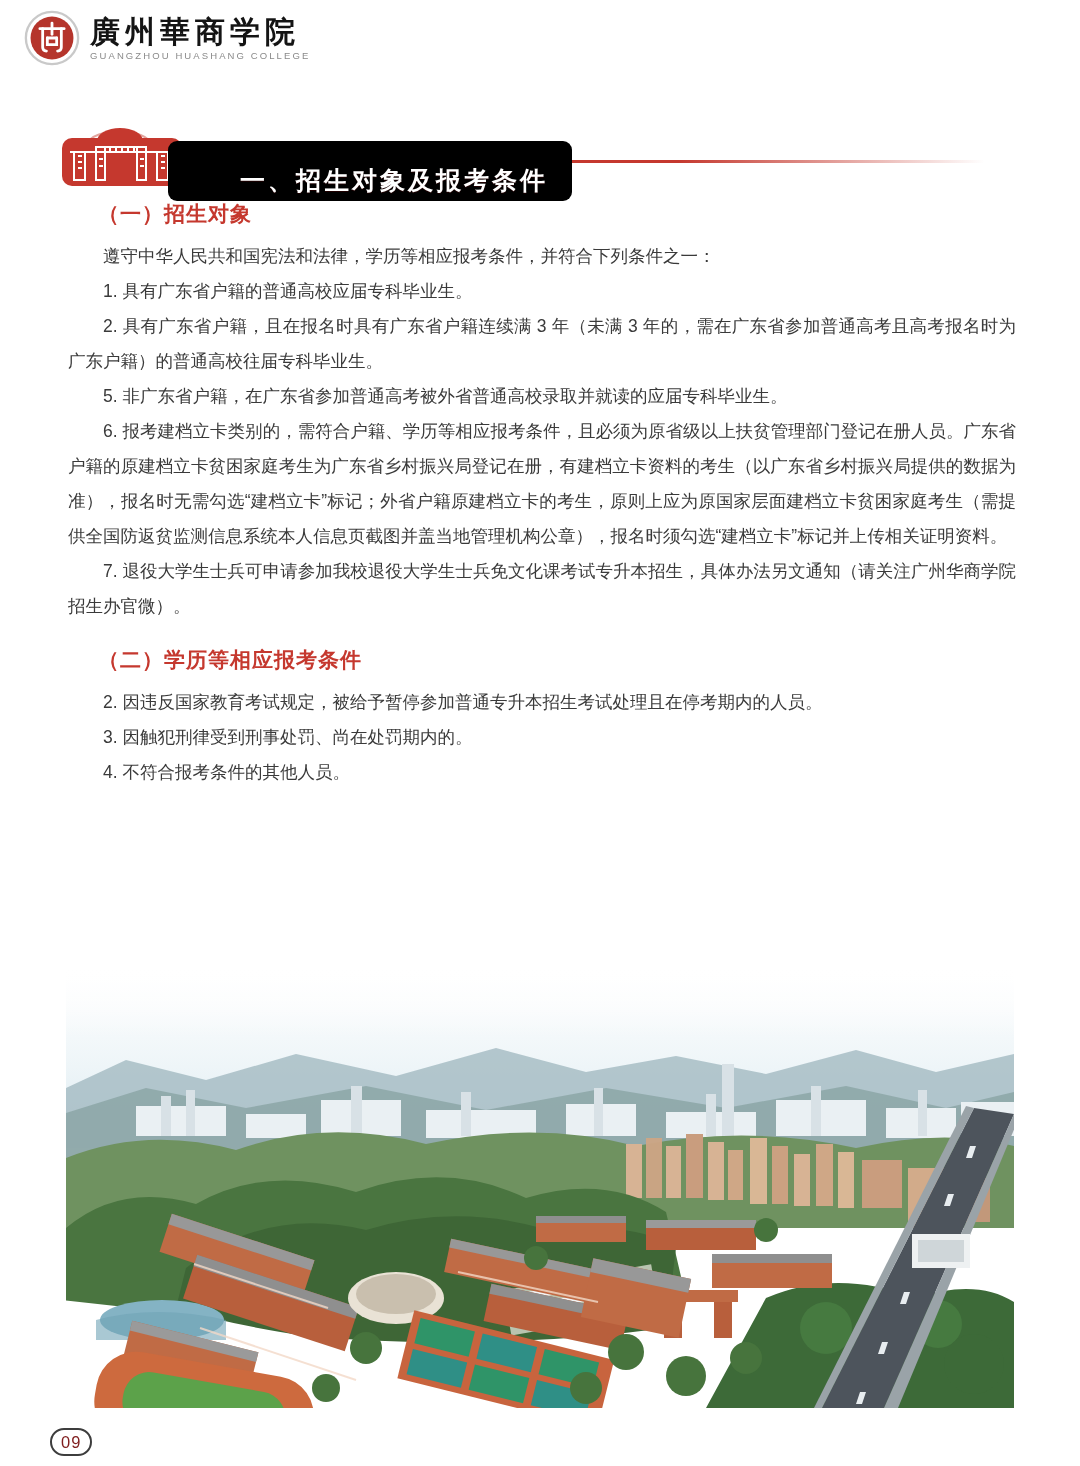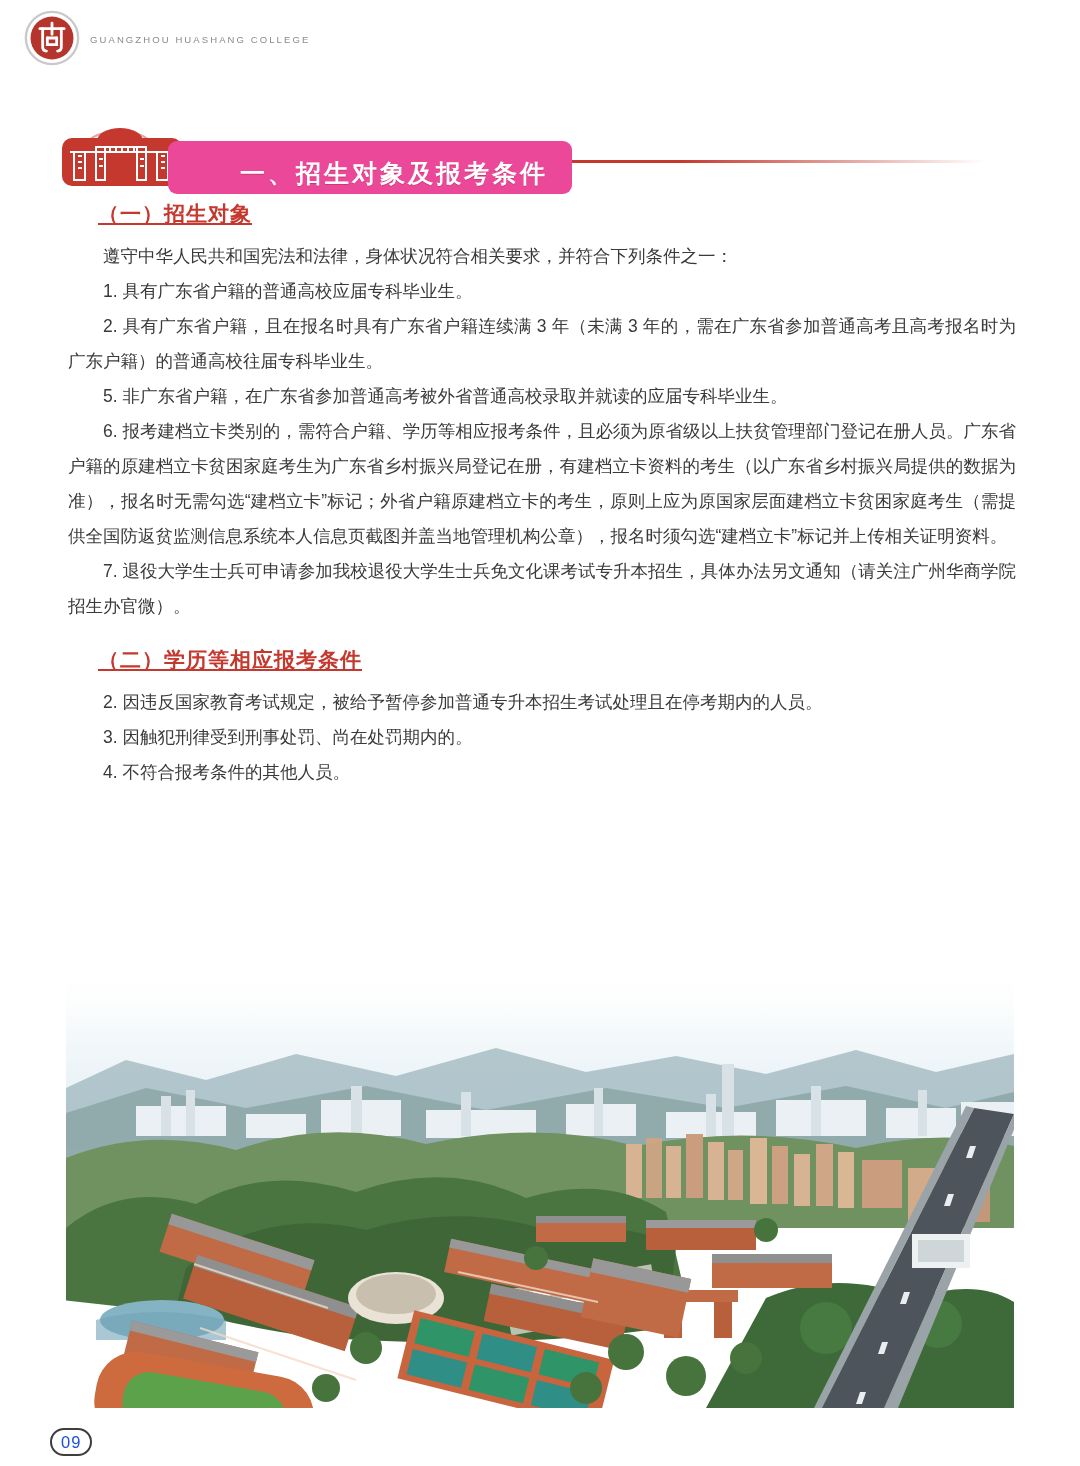--- a/index.html
+++ b/index.html
@@ -18,58 +18,57 @@
   .logo-zh{
     font-family:"DejaVu Serif","Liberation Serif",serif;
     font-size:30px;font-weight:bold;color:#141414;letter-spacing:5px;line-height:32px;
   }
   .logo-en{font-size:9.5px;color:#8a8a8a;letter-spacing:2.1px;margin-top:2px;}
   
   .banner{position:absolute;top:118px;left:60px;right:60px;height:70px;}
   .banner-icon{position:absolute;left:0;top:4px;width:122px;height:66px;}
   .banner-pill{
     position:absolute;left:108px;top:23px;height:42px;
-    background:#ec4899;border-radius:9px;
-    display:flex;align-items:center;padding:11px 24px 0 72px;
+    background:#000000;border-radius:9px;
+    display:flex;align-items:center;padding:18px 24px 0 72px;
     z-index:2;
   }
   .banner-title{
     color:#ffffff;font-size:25px;font-weight:bold;letter-spacing:3px;
     text-shadow:0 1px 0 rgba(120,0,0,.25);white-space:nowrap;
   }
   .banner-line{
     position:absolute;left:440px;top:42px;height:3px;right:10px;
     background:linear-gradient(to right,#c5382e 0%,#c5382e 35%,rgba(197,56,46,0) 95%);
     z-index:1;
   }
   
   .content{position:absolute;top:200px;left:68px;width:948px;}
   .sec-heading{
     color:#c5382e;font-size:21px;font-weight:bold;letter-spacing:1px;
     margin:0 0 11px 30px;
-    text-decoration:underline;
   }
   .sec-heading.second{margin-top:22px;}
   .para{
     font-size:17.5px;line-height:35px;margin:0;
     text-indent:2em;text-align:justify;color:#3a3a3a;
   }
   .intro{margin-bottom:0;}
   
   .photo{
     position:absolute;top:968px;left:66px;width:948px;height:440px;
     overflow:hidden;
   }
   .photo svg{display:block;}
   
   .page-num{
     position:absolute;left:50px;top:1428px;
     border:2px solid #3d3d3d;border-radius:14px;
     padding:0 9px;height:24px;display:flex;align-items:center;
-    font-size:16.5px;color:#1d4ed8;letter-spacing:1px;background:#fff;
+    font-size:16.5px;color:#7f1d1d;letter-spacing:1px;background:#fff;
   }
 </style>
 </head>
 <body>
 
 <div class="page">
 
   <div class="header">
     <svg class="logo-seal" viewBox="0 0 60 60">
       <circle cx="30" cy="30" r="28" fill="#ffffff" stroke="#c9c9c9" stroke-width="2.5"></circle>
@@ -78,20 +77,21 @@
       <g stroke="#ffffff" stroke-width="3" fill="none" stroke-linecap="round">
         <path d="M17 20 H43"></path>
         <path d="M20 20 V40 Q20 44 24 44"></path>
         <path d="M40 20 V40 Q40 44 36 44"></path>
         <path d="M30 14 V26"></path>
         <path d="M25 30 H35"></path>
         <path d="M25 30 V37 H35 V30"></path>
       </g>
     </svg>
     <div class="logo-text">
+      <div class="logo-zh">廣州華商学院</div>
       <div class="logo-en">GUANGZHOU HUASHANG COLLEGE</div>
     </div>
   </div>
 
   <div class="banner">
     <svg class="banner-icon" viewBox="0 0 122 66">
 
       <path d="M28 22 C30 6 88 4 92 24" fill="none" stroke="#e2a49e" stroke-width="2"></path>
       <ellipse cx="60" cy="19" rx="23" ry="13" fill="#c5382e"></ellipse>
 
@@ -111,21 +111,21 @@
     </svg>
     <div class="banner-pill">
       <span class="banner-title">一、招生对象及报考条件</span>
     </div>
     <div class="banner-line"></div>
   </div>
 
   <div class="content">
 
     <div class="sec-heading">（一）招生对象</div>
-    <p class="para intro">遵守中华人民共和国宪法和法律，身体状况符合相关要求，并符合下列条件之一：</p>
+    <p class="para intro">遵守中华人民共和国宪法和法律，学历等相应报考条件，并符合下列条件之一：</p>
     <p class="para">1. 具有广东省户籍的普通高校应届专科毕业生。</p>
     <p class="para">2. 具有广东省户籍，且在报名时具有广东省户籍连续满 3 年（未满 3 年的，需在广东省参加普通高考且高考报名时为广东户籍）的普通高校往届专科毕业生。</p>
     <p class="para">5. 非广东省户籍，在广东省参加普通高考被外省普通高校录取并就读的应届专科毕业生。</p>
     <p class="para">6. 报考建档立卡类别的，需符合户籍、学历等相应报考条件，且必须为原省级以上扶贫管理部门登记在册人员。广东省户籍的原建档立卡贫困家庭考生为广东省乡村振兴局登记在册，有建档立卡资料的考生（以广东省乡村振兴局提供的数据为准），报名时无需勾选“建档立卡”标记；外省户籍原建档立卡的考生，原则上应为原国家层面建档立卡贫困家庭考生（需提供全国防返贫监测信息系统本人信息页截图并盖当地管理机构公章），报名时须勾选“建档立卡”标记并上传相关证明资料。</p>
     <p class="para">7. 退役大学生士兵可申请参加我校退役大学生士兵免文化课考试专升本招生，具体办法另文通知（请关注广州华商学院招生办官微）。</p>
 
     <div class="sec-heading second">（二）学历等相应报考条件</div>
     <p class="para">2. 因违反国家教育考试规定，被给予暂停参加普通专升本招生考试处理且在停考期内的人员。</p>
     <p class="para">3. 因触犯刑律受到刑事处罚、尚在处罚期内的。</p>
     <p class="para">4. 不符合报考条件的其他人员。</p>

